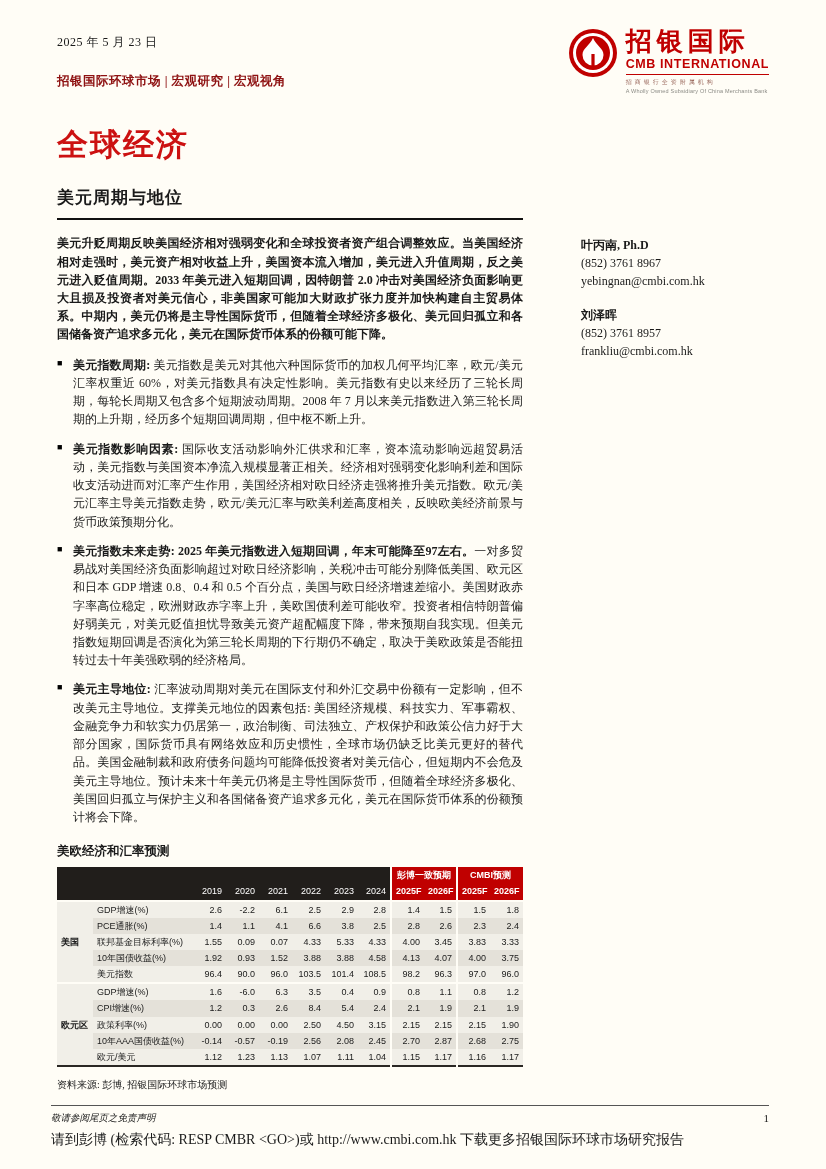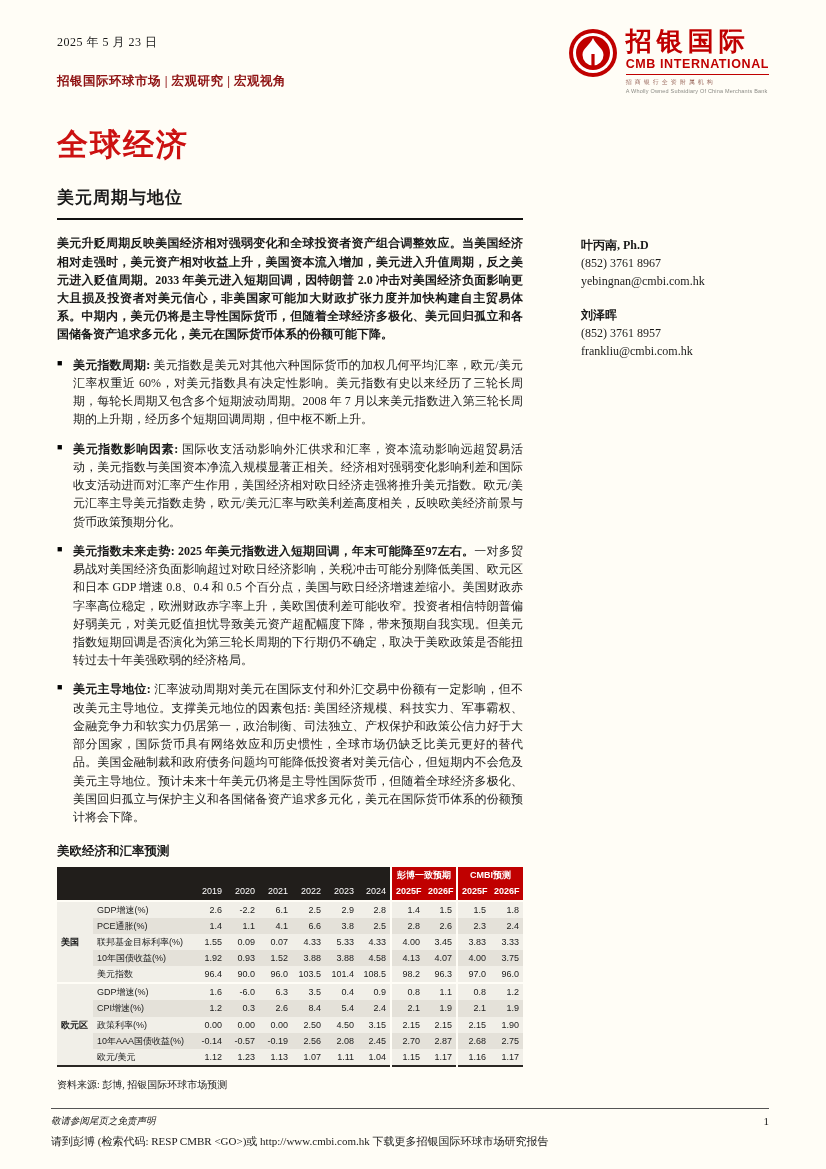--- a/index.html
+++ b/index.html
@@ -53,21 +53,21 @@
   td.label-cell{font-size:8.5px;white-space:nowrap;overflow:hidden;}
   td.num-cell{text-align:right;}
   tr.even{background:#f1efe8;}
   tr.odd{background:#e4e1d9;}
   tr.group-start td{border-top:2px solid #fffdf6;}
   .source{font-size:10px;margin-top:10px;}
   
   .footer{position:absolute;left:51px;right:57px;bottom:20px;border-top:1px solid #555;padding-top:6px;}
   .footer-row{display:flex;justify-content:space-between;align-items:flex-start;}
   .footer-line1{font-size:9.5px;font-style:italic;}
-  .footer-line2{font-size:11px;margin-top:6px;}
+  .footer-line2{font-size:14px;margin-top:6px;}
   .footer-line2 .url{color:#1a1a1a;text-decoration:none;}
   .page-num{font-size:11px;}
   .col-g{width:36px;} .col-l{width:100px;} .col-n{width:33px;}
 </style>
 </head>
 <body>
 
 <div class="page">
 
   <div class="header">

